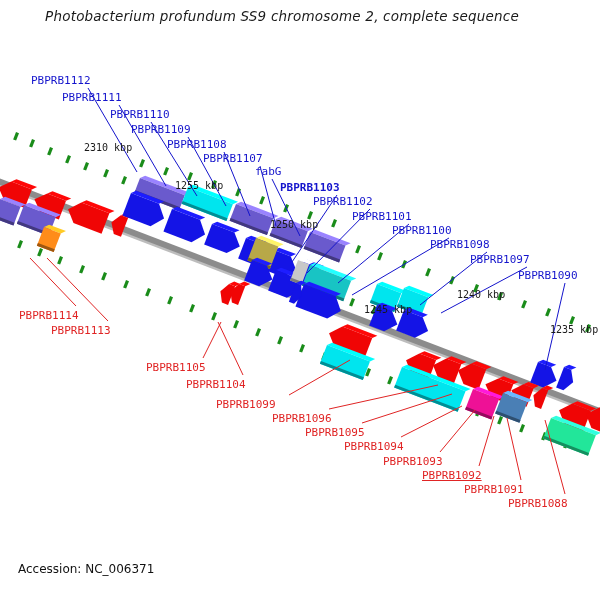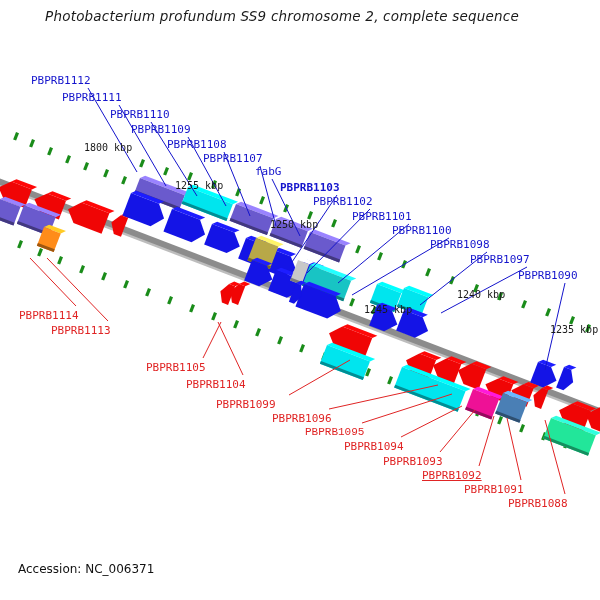--- a/index.html
+++ b/index.html
@@ -353,27 +353,27 @@
       <div class="lbl blue" style="left: 392px; top: 225px;">PBPRB1100</div>
       <div class="lbl blue" style="left: 430px; top: 239px;">PBPRB1098</div>
       <div class="lbl blue" style="left: 470px; top: 254px;">PBPRB1097</div>
       <div class="lbl blue" style="left: 518px; top: 270px;">PBPRB1090</div>
       <div class="lbl red" style="left: 19px; top: 310px;">PBPRB1114</div>
       <div class="lbl red" style="left: 51px; top: 325px;">PBPRB1113</div>
       <div class="lbl red" style="left: 146px; top: 362px;">PBPRB1105</div>
       <div class="lbl red" style="left: 186px; top: 379px;">PBPRB1104</div>
       <div class="lbl red" style="left: 216px; top: 399px;">PBPRB1099</div>
       <div class="lbl red" style="left: 272px; top: 413px;">PBPRB1096</div>
-      <div class="lbl red" style="left: 305px; top: 427px; font-family: Liberation Mono, monospace;">PBPRB1095</div>
+      <div class="lbl red" style="left: 305px; top: 427px;">PBPRB1095</div>
       <div class="lbl red" style="left: 344px; top: 441px;">PBPRB1094</div>
       <div class="lbl red" style="left: 383px; top: 456px;">PBPRB1093</div>
       <div class="lbl red" style="left: 422px; top: 470px; text-decoration: underline;">PBPRB1092</div>
       <div class="lbl red" style="left: 464px; top: 484px;">PBPRB1091</div>
       <div class="lbl red" style="left: 508px; top: 498px;">PBPRB1088</div>
-      <div class="lbl tick" style="left: 84px; top: 143px;">1800 kbp</div>
+      <div class="lbl tick" style="left: 84px; top: 143px;">2310 kbp</div>
       <div class="lbl tick" style="left: 175px; top: 181px;">1255 kbp</div>
       <div class="lbl tick" style="left: 270px; top: 220px;">1250 kbp</div>
       <div class="lbl tick" style="left: 364px; top: 259px; margin-top: 46px;">1245 kbp</div>
       <div class="lbl tick" style="left: 457px; top: 290px;">1240 kbp</div>
       <div class="lbl tick" style="left: 550px; top: 325px;">1235 kbp</div>
     </div>
 
   <div class="foot left">Accession: NC_006371</div>
 </div>
 

